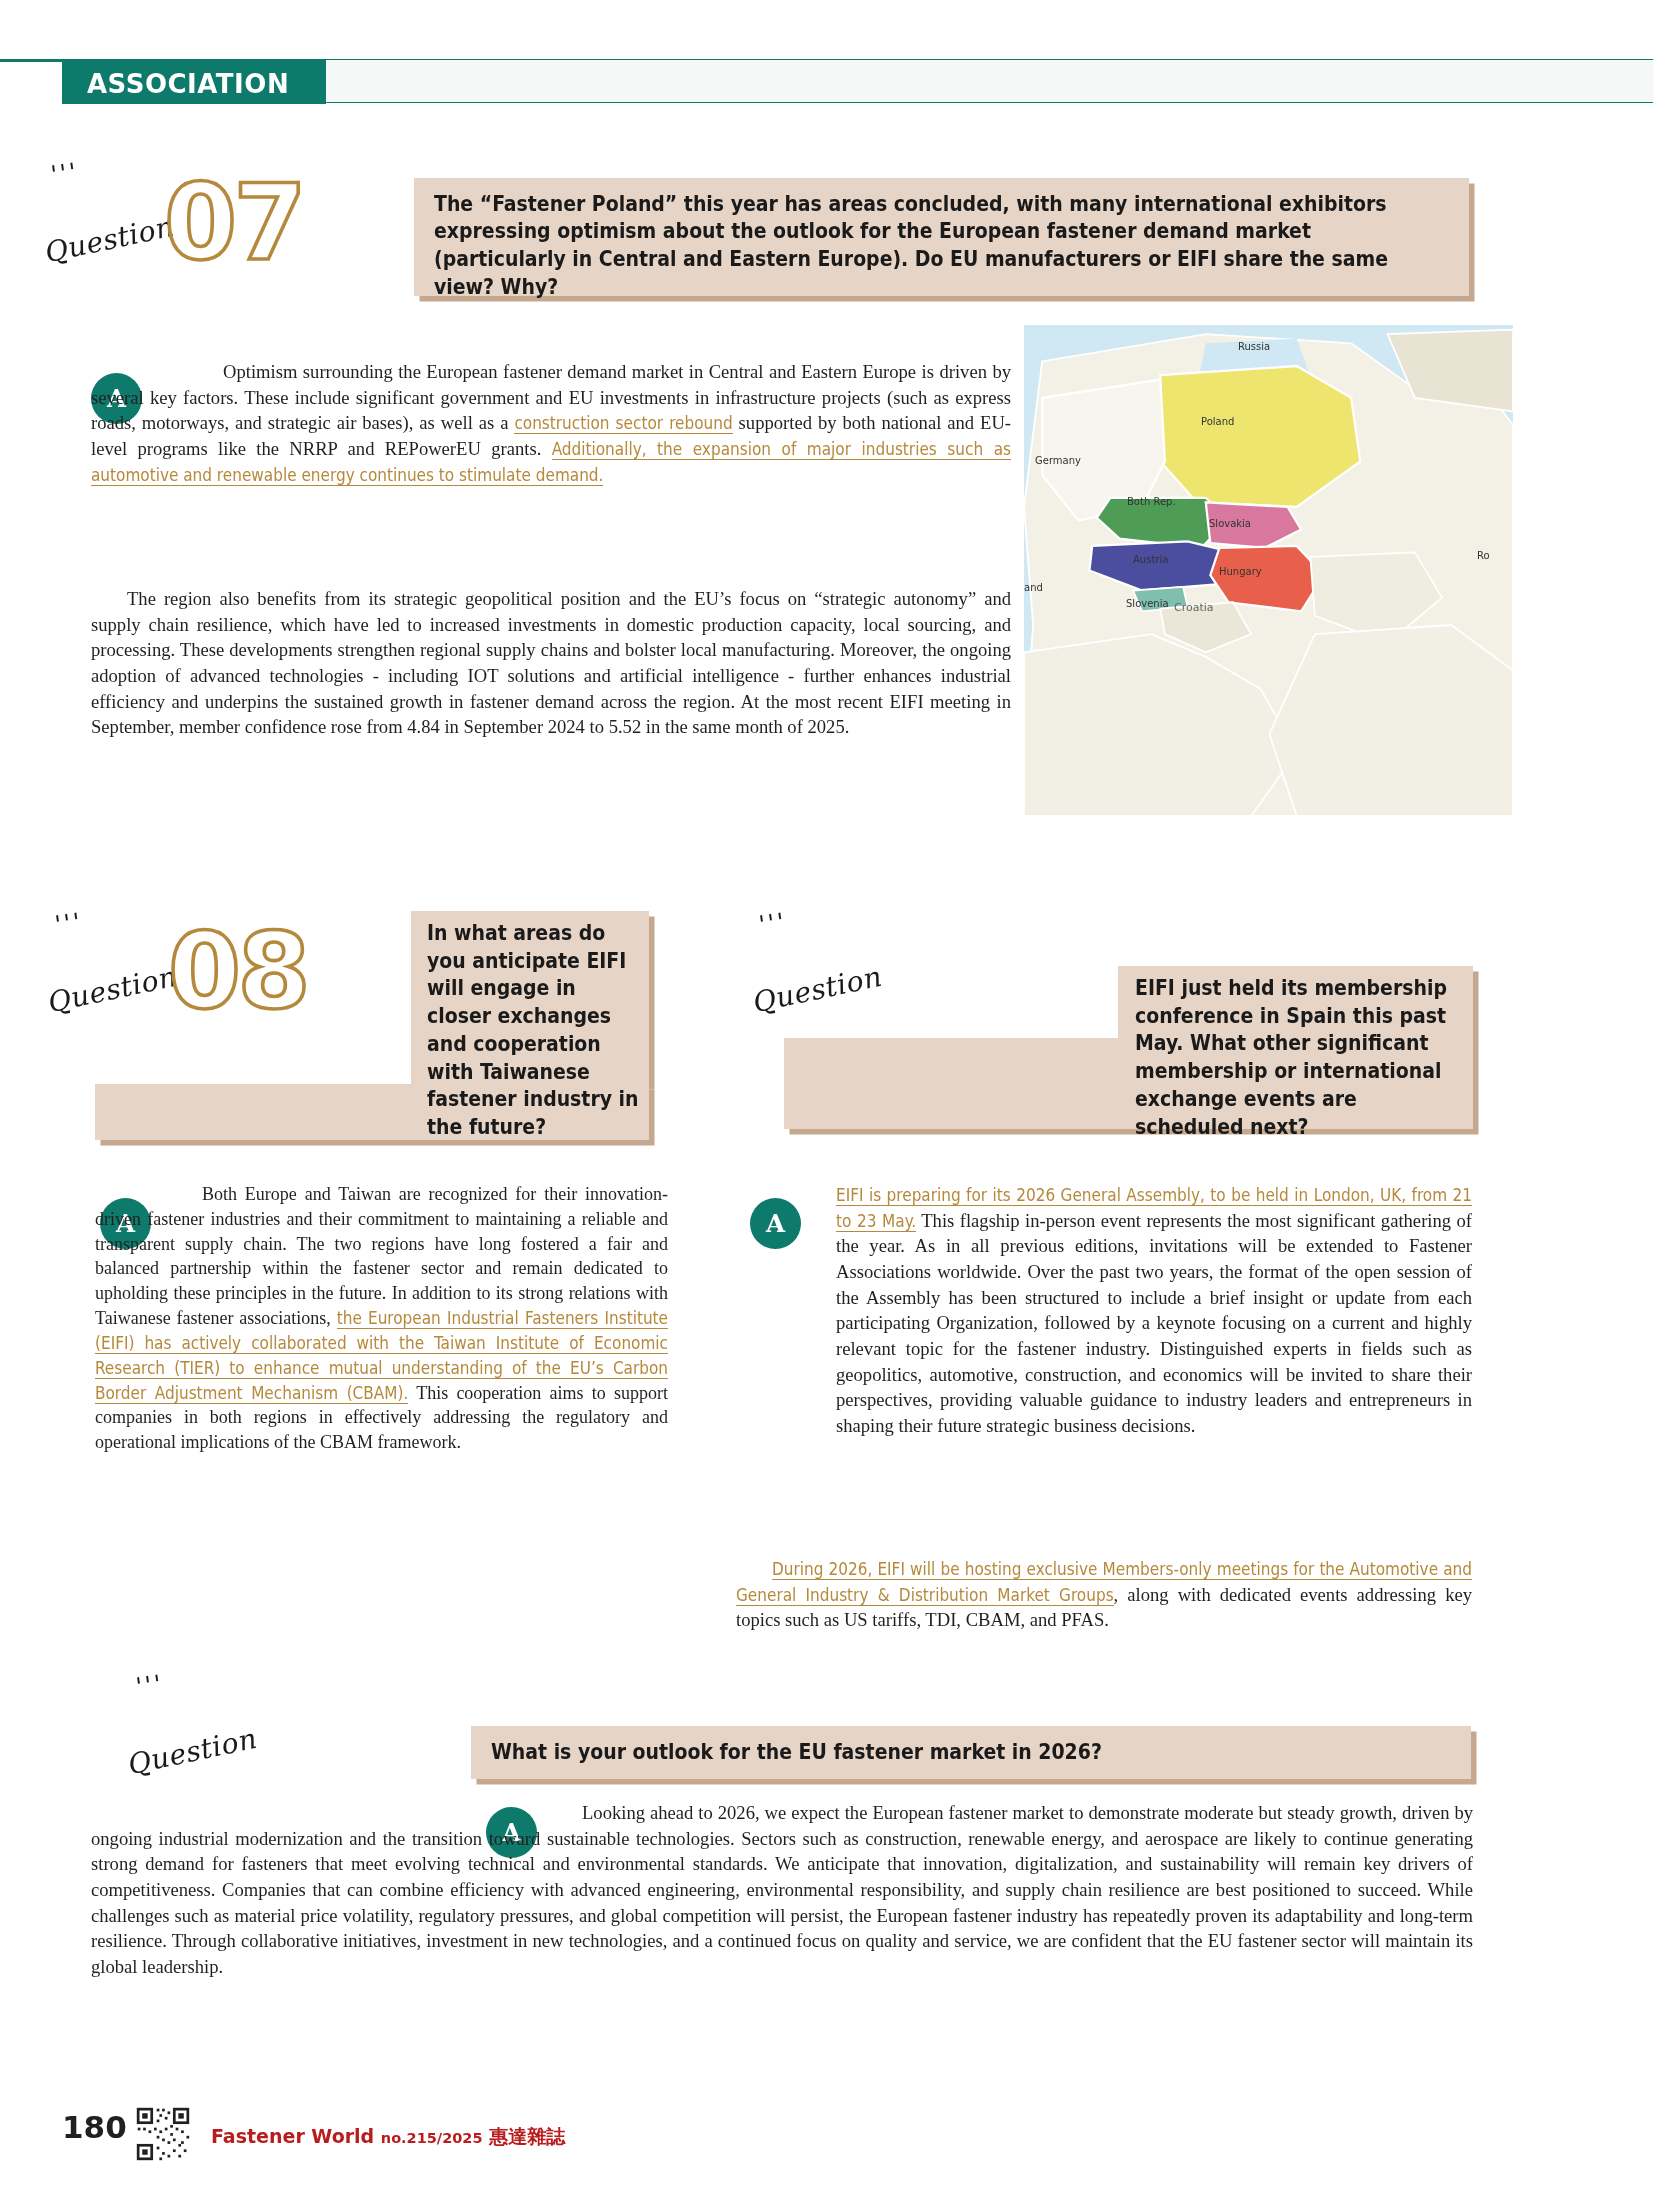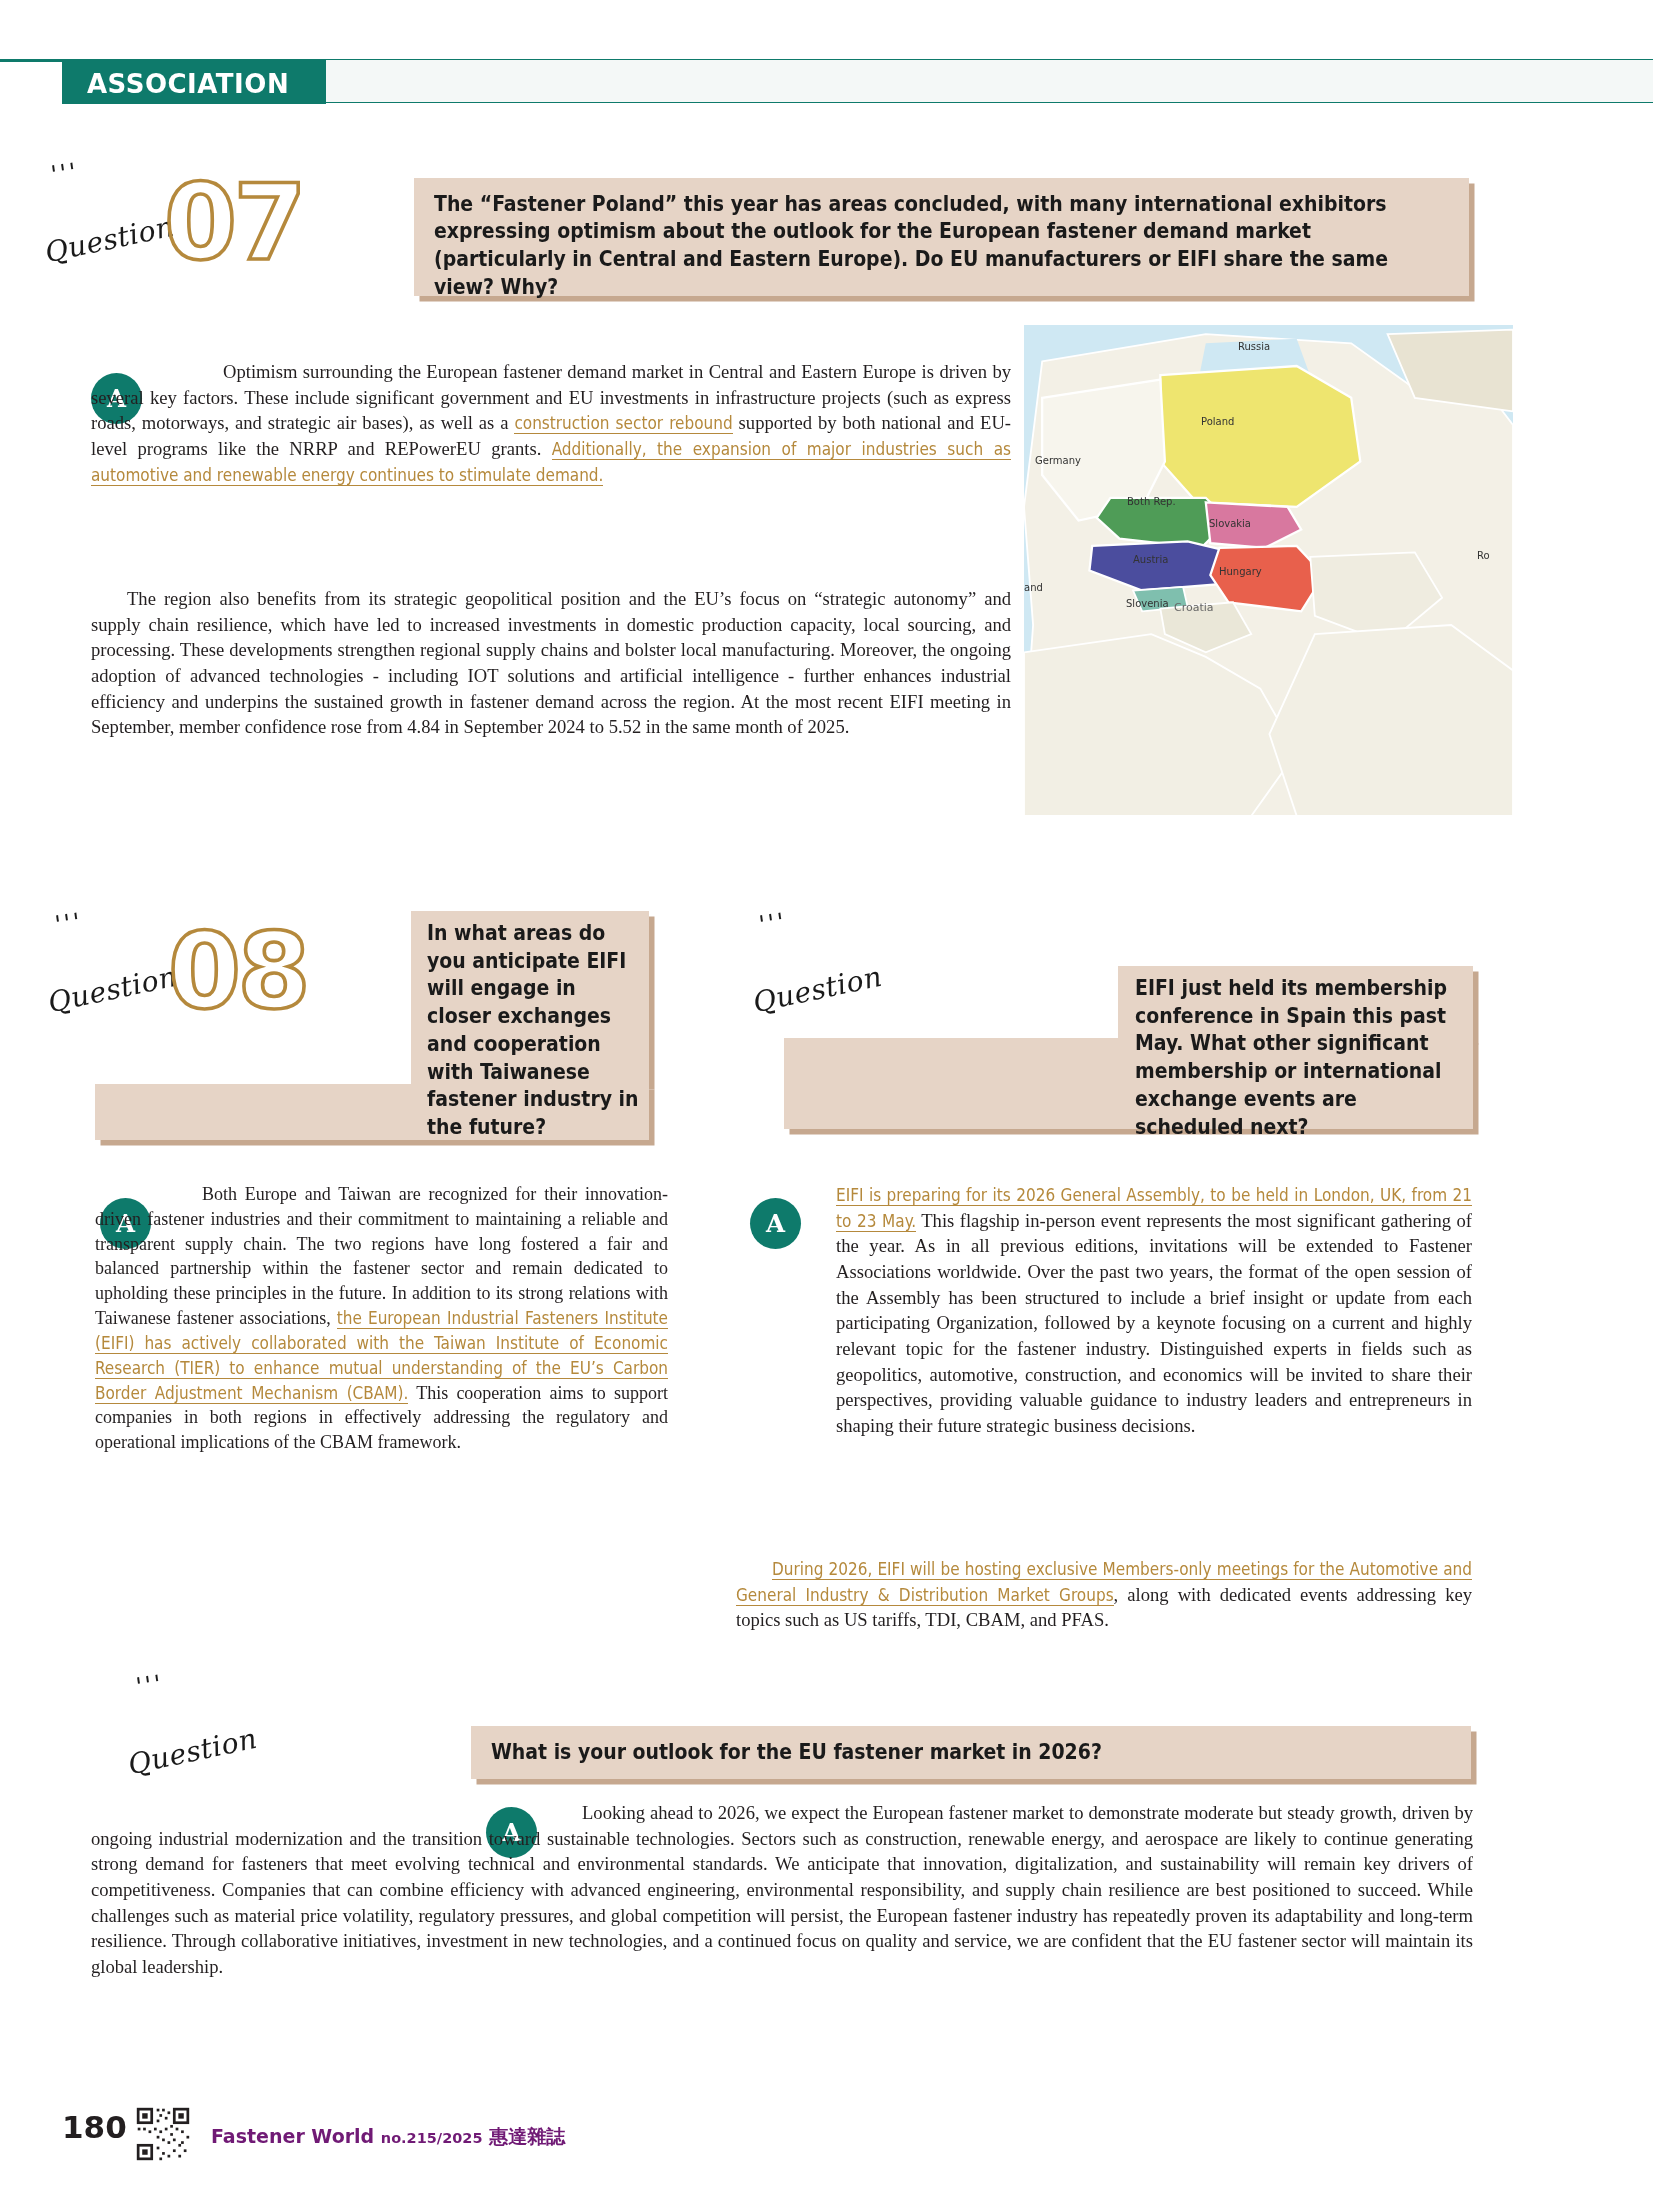--- a/index.html
+++ b/index.html
@@ -169,21 +169,21 @@
     font-size: 31px;
     color: #231f20;
   }
   .footer-text {
     position: absolute;
     left: 211px;
     top: 2124px;
     font-family: "DejaVu Sans", sans-serif;
     font-weight: bold;
     font-size: 19px;
-    color: #701a75;
+    color: #b91c1c;
   }
   .footer-text .small { font-size: 14.5px; }
   .qr {
     position: absolute;
     left: 135px;
     top: 2106px;
     width: 56px;
     height: 56px;
   }
 </style>

